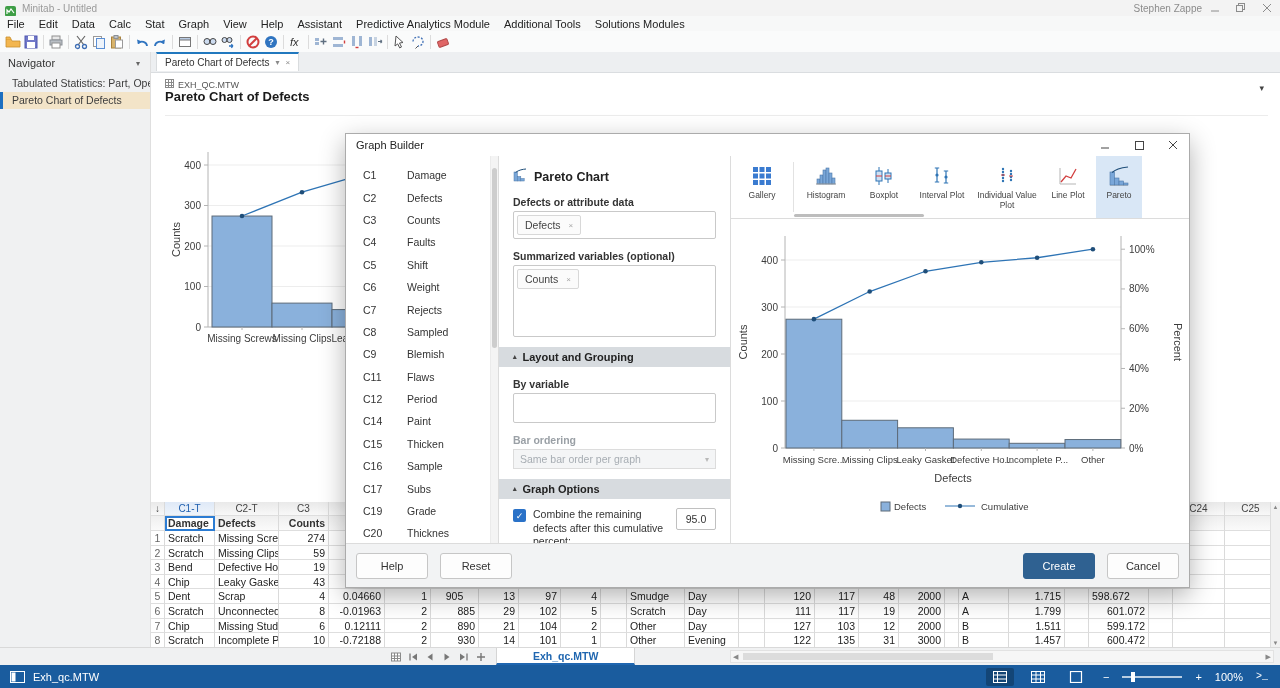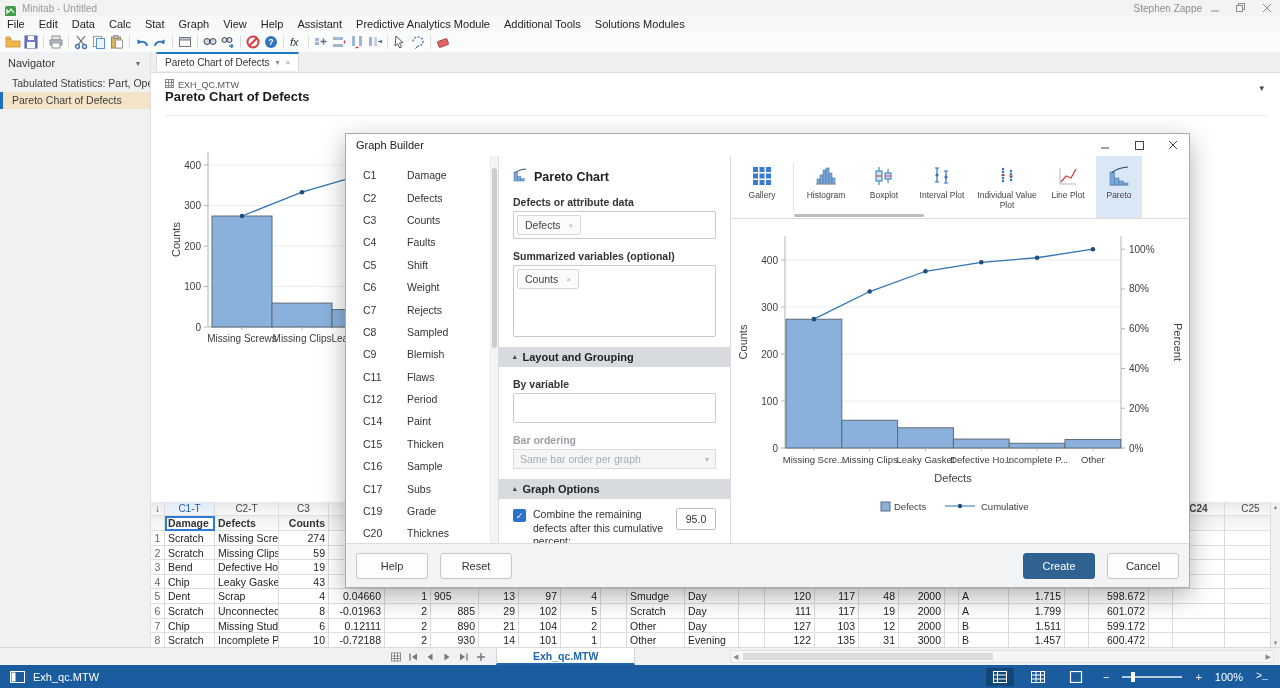--- a/index.html
+++ b/index.html
@@ -380,21 +380,21 @@
         <div class="cell hl" style="width: 50px;">C14</div>
         <div class="cell hl" style="width: 44px;">C15</div>
         <div class="cell hl" style="width: 40px;">C16</div>
         <div class="cell hl" style="width: 46px;">C17</div>
         <div class="cell hl" style="width: 14px;">C18</div>
         <div class="cell hl" style="width: 50px;">C19</div>
         <div class="cell hl" style="width: 56px;">C20</div>
         <div class="cell hl" style="width: 24px;">C21</div>
         <div class="cell hl" style="width: 60px;">C22</div>
         <div class="cell hl" style="width: 24px;">C23</div>
-        <div class="cell hl" style="width: 52px; font-weight: bold;">C24</div>
+        <div class="cell hl" style="width: 52px;">C24</div>
         <div class="cell hl" style="width: 52px;">C25</div>
       </div>
       <div class="trow" style="height: 15px; line-height: 15px;">
         <div class="cell hn" style="width: 14px; text-align: center;"></div>
         <div class="cell hn selcell" style="width: 50px; text-align: left;">Damage</div>
         <div class="cell hn" style="width: 64px; text-align: left;">Defects</div>
         <div class="cell hn" style="width: 50px; text-align: right;">Counts</div>
         <div class="cell hn" style="width: 56px; text-align: right;"></div>
         <div class="cell hn" style="width: 46px; text-align: right;"></div>
         <div class="cell hn" style="width: 48px; text-align: right;"></div>
@@ -530,37 +530,37 @@
         <div class="cell" style="width: 52px; text-align: right;"></div>
         <div class="cell" style="width: 52px; text-align: right;"></div>
       </div>
       <div class="trow" style="height: 14.6px; line-height: 14.6px;">
         <div class="cell rn" style="width: 14px;">5</div>
         <div class="cell" style="width: 50px; text-align: left;">Dent</div>
         <div class="cell" style="width: 64px; text-align: left;">Scrap</div>
         <div class="cell" style="width: 50px; text-align: right;">4</div>
         <div class="cell" style="width: 56px; text-align: right;">0.04660</div>
         <div class="cell" style="width: 46px; text-align: right;">1</div>
-        <div class="cell" style="width: 48px; text-align: left;">905</div>
+        <div class="cell" style="width: 48px; text-align: center;">905</div>
         <div class="cell" style="width: 40px; text-align: right;">13</div>
         <div class="cell" style="width: 42px; text-align: right;">97</div>
         <div class="cell" style="width: 40px; text-align: right;">4</div>
         <div class="cell" style="width: 26px; text-align: right;"></div>
         <div class="cell" style="width: 58px; text-align: left;">Smudge</div>
         <div class="cell" style="width: 54px; text-align: left;">Day</div>
         <div class="cell" style="width: 26px; text-align: right;"></div>
         <div class="cell" style="width: 50px; text-align: right;">120</div>
         <div class="cell" style="width: 44px; text-align: right;">117</div>
         <div class="cell" style="width: 40px; text-align: right;">48</div>
         <div class="cell" style="width: 46px; text-align: right;">2000</div>
         <div class="cell" style="width: 14px; text-align: right;"></div>
         <div class="cell" style="width: 50px; text-align: left;">A</div>
         <div class="cell" style="width: 56px; text-align: right;">1.715</div>
         <div class="cell" style="width: 24px; text-align: right;"></div>
-        <div class="cell" style="width: 60px; text-align: right;">598.672</div>
+        <div class="cell" style="width: 60px; ">598.672</div>
         <div class="cell" style="width: 24px; text-align: right;"></div>
         <div class="cell" style="width: 52px; text-align: right;"></div>
         <div class="cell" style="width: 52px; text-align: right;"></div>
       </div>
       <div class="trow" style="height: 14.6px; line-height: 14.6px;">
         <div class="cell rn" style="width: 14px;">6</div>
         <div class="cell" style="width: 50px; text-align: left;">Scratch</div>
         <div class="cell" style="width: 64px; text-align: left;">Unconnected Wir</div>
         <div class="cell" style="width: 50px; text-align: right;">8</div>
         <div class="cell" style="width: 56px; text-align: right;">-0.01963</div>

